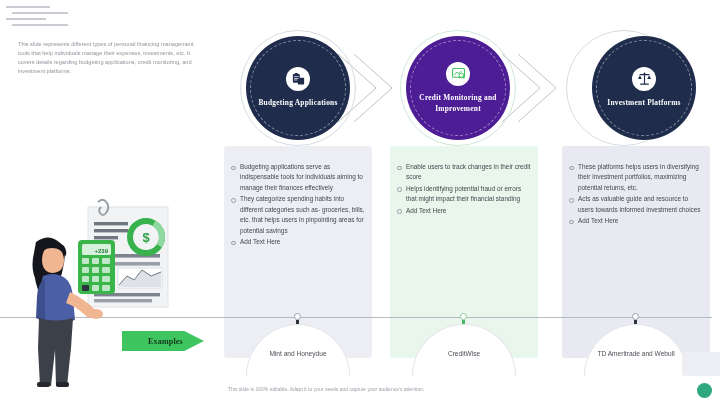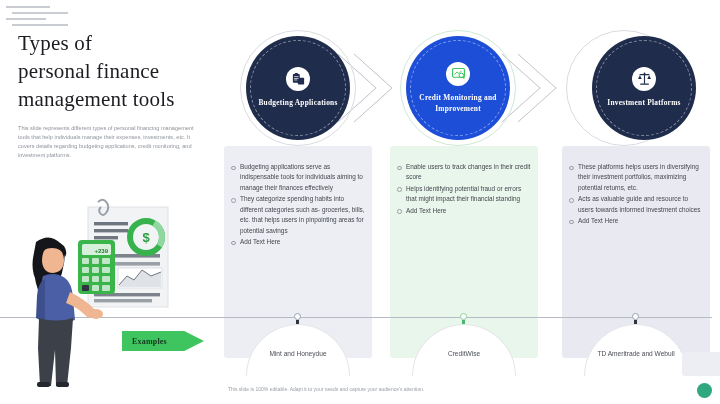--- a/index.html
+++ b/index.html
@@ -118,21 +118,21 @@
     text-align: center;
   }
   .circle .inner-ring {
     position: absolute;
     left: 4px; top: 4px; right: 4px; bottom: 4px;
     border-radius: 50%;
     border: 1px dashed rgba(255,255,255,.45);
     pointer-events: none;
   }
   .circle.navy { background: #1f2c4c; }
-  .circle.green { background: #1d4ed8; }
+  .circle.green { background: #4c1d95; }
   .circle.c1 { left: 246px; }
   .circle.c2 { left: 406px; }
   .circle.c3 { left: 592px; }
 
   .circle-halo {
     position: absolute;
     top: 30px;
     width: 116px;
     height: 116px;
     border-radius: 50%;
@@ -236,21 +236,21 @@
   
   .examples-arrow {
     position: absolute;
     left: 122px;
     top: 331px;
     width: 82px;
     height: 20px;
     background: #3fc55f;
     display: flex;
     align-items: center;
-    padding-left: 10px;
+    padding-left: 26px;
     box-sizing: border-box;
     clip-path: polygon(0 0, 76% 0, 100% 50%, 76% 100%, 0 100%);
   }
   .examples-arrow span {
     font-family: "Liberation Serif", serif;
     font-weight: bold;
     font-size: 8px;
     color: #14361f;
     letter-spacing: .2px;
   }
@@ -295,25 +295,20 @@
 <body>
 
 <div class="deco-lines">
   <i></i>
     <i></i>
     <i></i>
     <i></i>
 </div>
 
 <div class="title-block">
-  <h1 class="slide-title">
-    <span>Types of</span><br>
-    <span>personal finance</span><br>
-    <span>management tools</span>
-  </h1>
   <p class="slide-subtitle">This slide represents different types of personal financing management tools that help individuals manage their expenses, investments, etc. It covers details regarding budgeting applications, credit monitoring, and investment platforms.</p>
 </div>
 
 <div class="panel p1"></div>
 <div class="panel p2"></div>
 <div class="panel p3"></div>
 
 <div class="chev v1">
   <svg width="58" height="72" viewBox="0 0 58 72">
     <path d="M2 2 L40 36 L2 70" fill="none" stroke="#aeb3bd" stroke-width="0.8"></path>

